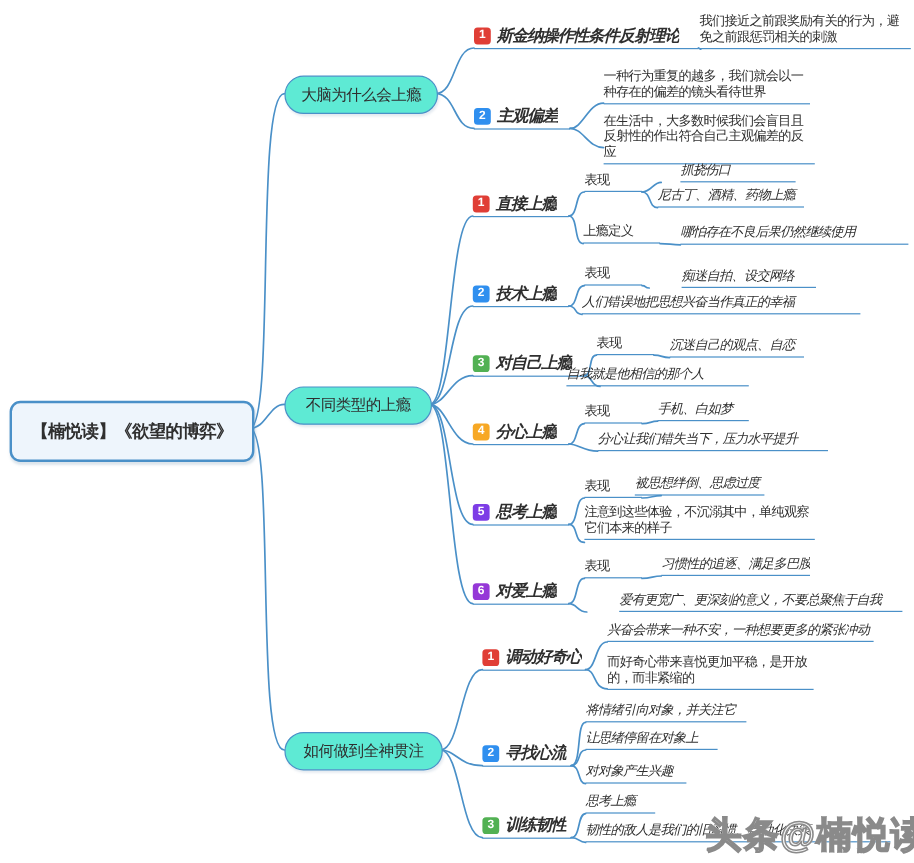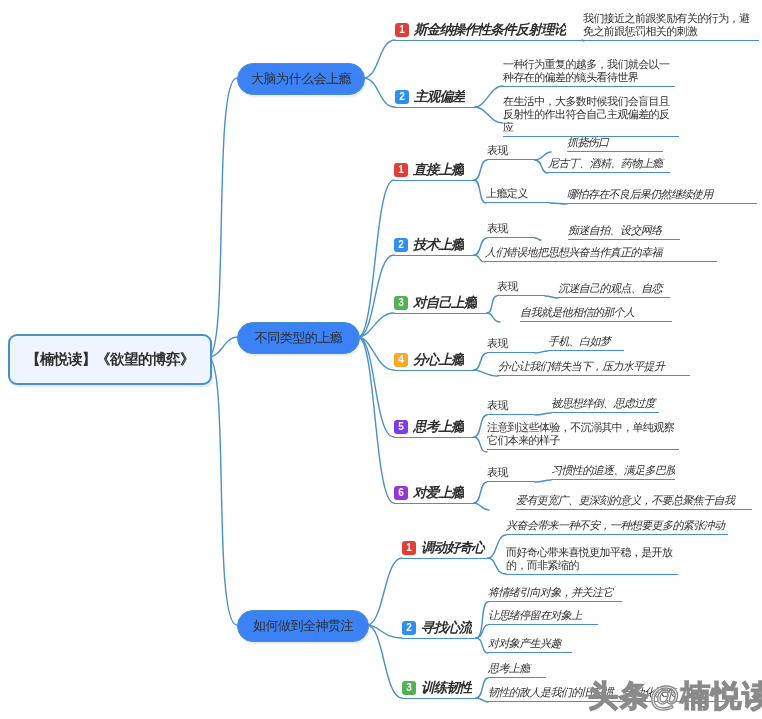--- a/index.html
+++ b/index.html
@@ -14,21 +14,21 @@
   
   .root{
     left:8px;top:334px;width:200px;height:47px;
     border:2px solid #4a90c8;border-radius:9px;background:#eef5fc;
     display:flex;align-items:center;justify-content:center;
     font-size:14.5px;font-weight:600;letter-spacing:-0.5px;
     box-shadow:1px 2px 2px rgba(120,150,180,0.25);
   }
   
   .pill{
-    border:1.5px solid #4a90c8;border-radius:16px;background:#3b82f6;
+    border:1.5px solid #4a90c8;border-radius:16px;background:#5eead4;
     display:flex;align-items:center;justify-content:center;
     font-size:13px;letter-spacing:-0.5px;
     box-shadow:1px 2px 2px rgba(120,150,180,0.2);
   }
   
   .topic{
     display:flex;align-items:center;
     font-size:13.5px;font-weight:600;letter-spacing:-0.8px;
     line-height:16px;padding-bottom:2px;
     border-bottom:1.5px solid #4a90c8;
@@ -192,21 +192,21 @@
 <div class="node topic" style="left:394px;top:295px;width:93px;">
   <span class="badge green">3</span>
   <span class="nowrap">对自己上瘾</span>
 </div>
 <div class="node key" style="left:497px;top:280px;width:48px;">
   <span>表现</span>
 </div>
 <div class="node leaf nowrap" style="left:558px;top:282px;width:112px;">
   <span>沉迷自己的观点、自恋</span>
 </div>
-<div class="node leaf nowrap" style="left:520px;top:306px;width:152px;">
+<div class="node leaf nowrap" style="left:472px;top:306px;width:152px;">
   <span>自我就是他相信的那个人</span>
 </div>
 
 <div class="node topic" style="left:394px;top:352px;width:80px;">
   <span class="badge orange">4</span>
   <span class="nowrap">分心上瘾</span>
 </div>
 <div class="node key" style="left:487px;top:337px;width:48px;">
   <span>表现</span>
 </div>
@@ -217,21 +217,21 @@
   <span>分心让我们错失当下，压力水平提升</span>
 </div>
 
 <div class="node topic" style="left:394px;top:419px;width:80px;">
   <span class="badge purple">5</span>
   <span class="nowrap">思考上瘾</span>
 </div>
 <div class="node key" style="left:487px;top:399px;width:48px;">
   <span>表现</span>
 </div>
-<div class="node leaf nowrap" style="left:551px;top:397px;width:108px;">
+<div class="node leaf nowrap" style="left:529px;top:397px;width:108px;">
   <span>被思想绊倒、思虑过度</span>
 </div>
 <div class="node leaf" style="left:487px;top:421px;width:192px;">
   <span>注意到这些体验，不沉溺其中，单纯观察它们本来的样子</span>
 </div>
 
 <div class="node topic" style="left:394px;top:485px;width:80px;">
   <span class="badge violet">6</span>
   <span class="nowrap">对爱上瘾</span>
 </div>

